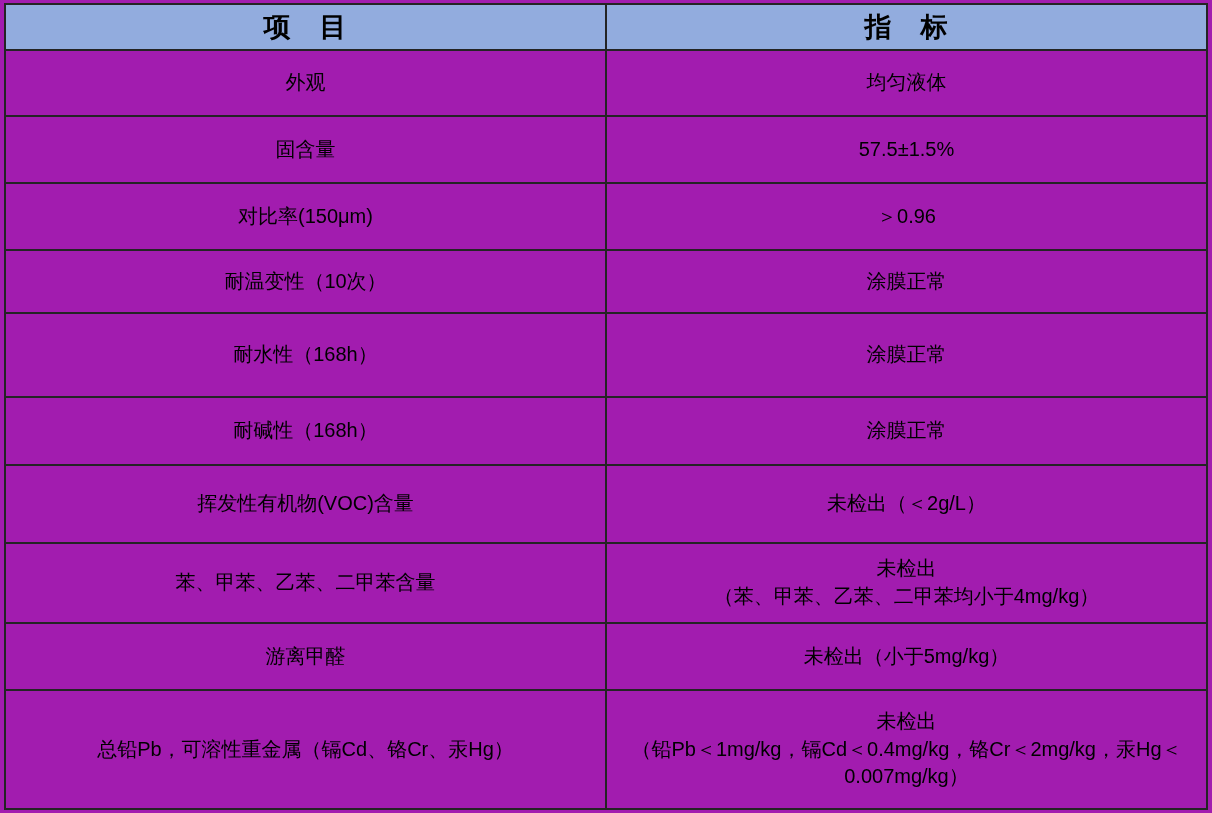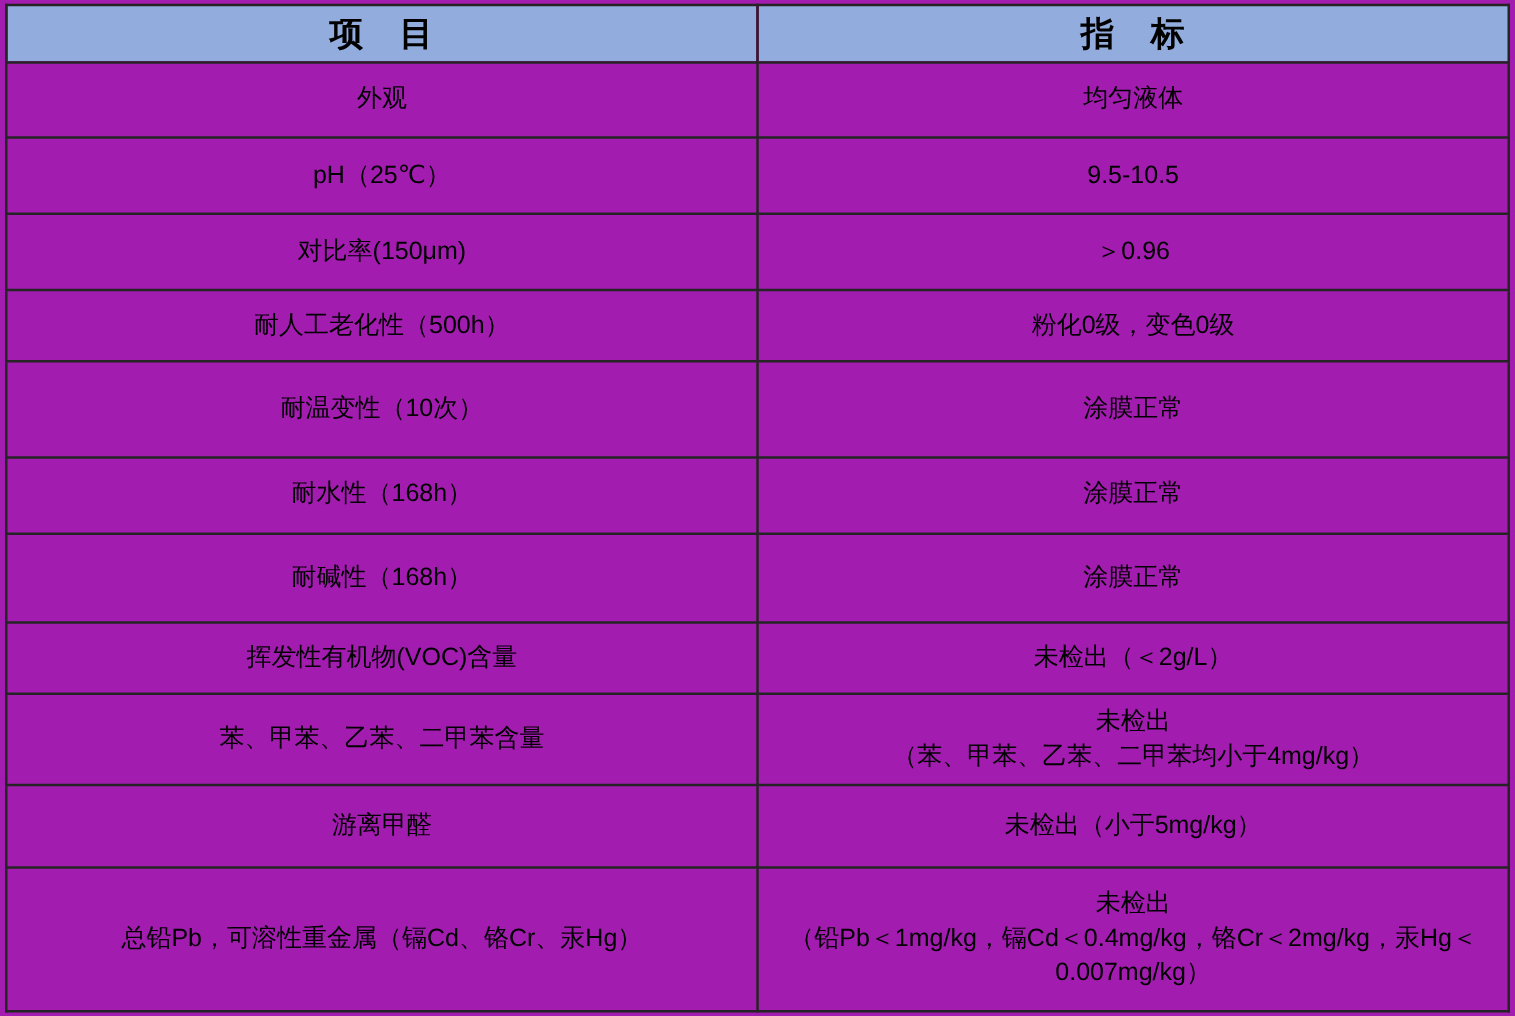--- a/index.html
+++ b/index.html
@@ -73,30 +73,26 @@
         <th>项　目</th>
         <th>指　标</th>
       </tr>
     </thead>
     <tbody>
       <tr>
         <td>外观</td>
         <td>均匀液体</td>
       </tr>
       <tr>
-        <td>pH（25℃）</td>
-        <td>9.5-10.5</td>
+        <td>固含量</td>
+        <td>57.5±1.5%</td>
       </tr>
       <tr>
         <td>对比率(150μm)</td>
         <td>＞0.96</td>
-      </tr>
-      <tr>
-        <td>耐人工老化性（500h）</td>
-        <td>粉化0级，变色0级</td>
       </tr>
       <tr>
         <td>耐温变性（10次）</td>
         <td>涂膜正常</td>
       </tr>
       <tr>
         <td>耐水性（168h）</td>
         <td>涂膜正常</td>
       </tr>
       <tr>

